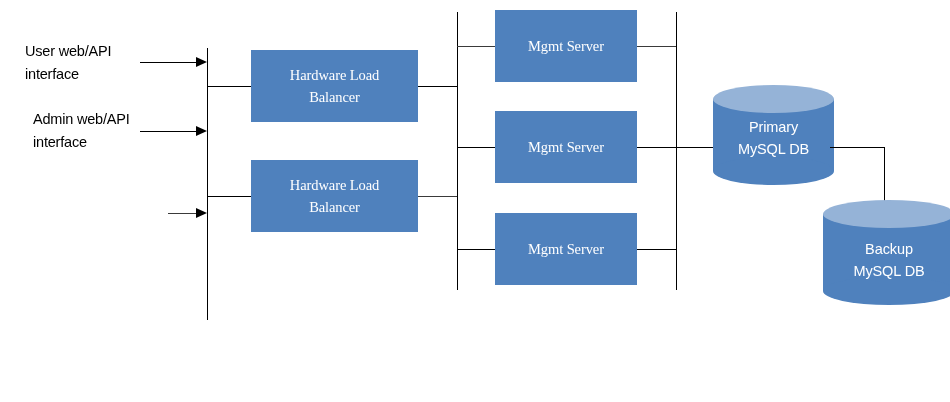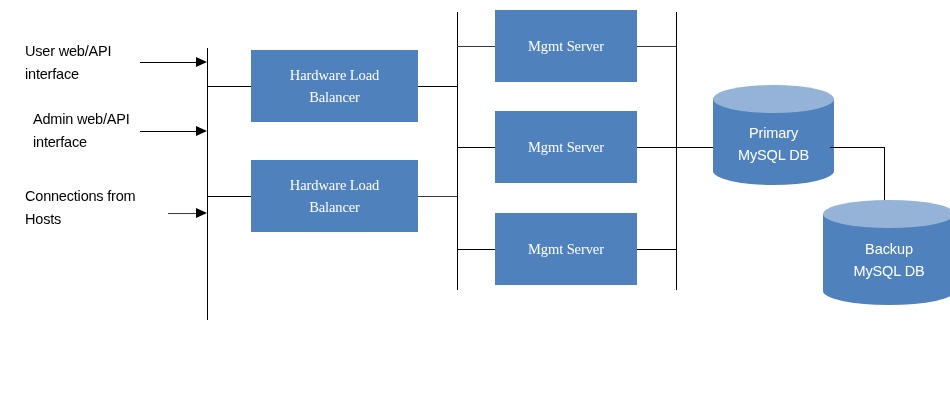--- a/index.html
+++ b/index.html
@@ -116,22 +116,20 @@
 </style>
 </head>
 <body>
 
 <div id="canvas">
 
   <div class="src-label" style="left:25px; top:40px; width:150px;">User web/API
 interface</div>
   <div class="src-label" style="left:33px; top:108px; width:150px;">Admin web/API
 interface</div>
-  <div class="src-label" style="left:25px; top:185px; width:160px;">Connections from
-Hosts</div>
 
   <div class="hline" style="left:140px; top:62px; width:58px;"></div>
   <div class="arrowhead" style="left:196px; top:56.5px;"></div>
 
   <div class="hline" style="left:140px; top:131px; width:58px;"></div>
   <div class="arrowhead" style="left:196px; top:125.5px;"></div>
 
   <div class="hline thin" style="left:168px; top:213px; width:30px;"></div>
   <div class="arrowhead" style="left:196px; top:207.5px;"></div>
 
@@ -163,21 +161,21 @@
   <div class="hline" style="left:637px; top:249px; width:40px;"></div>
 
   <div class="vline" style="left:676px; top:12px; height:278px;"></div>
 
   <div class="hline" style="left:676px; top:147px; width:45px;"></div>
 
   <div class="cylinder" style="left:713px; top:85px; width:121px; height:100px;">
     <div class="cyl-body" style="top:14px; bottom:14px;"></div>
     <div class="cyl-bottom" style="height:28px;"></div>
     <div class="cyl-top" style="height:28px;"></div>
-    <div class="cyl-label" style="top:37px;">Primary
+    <div class="cyl-label" style="top:31px;">Primary
 MySQL DB</div>
   </div>
 
   <div class="hline" style="left:830px; top:147px; width:55px;"></div>
   <div class="vline" style="left:884px; top:147px; height:72px;"></div>
 
   <div class="cylinder" style="left:823px; top:200px; width:132px; height:105px;">
     <div class="cyl-body" style="top:14px; bottom:14px;"></div>
     <div class="cyl-bottom" style="height:28px;"></div>
     <div class="cyl-top" style="height:28px;"></div>

